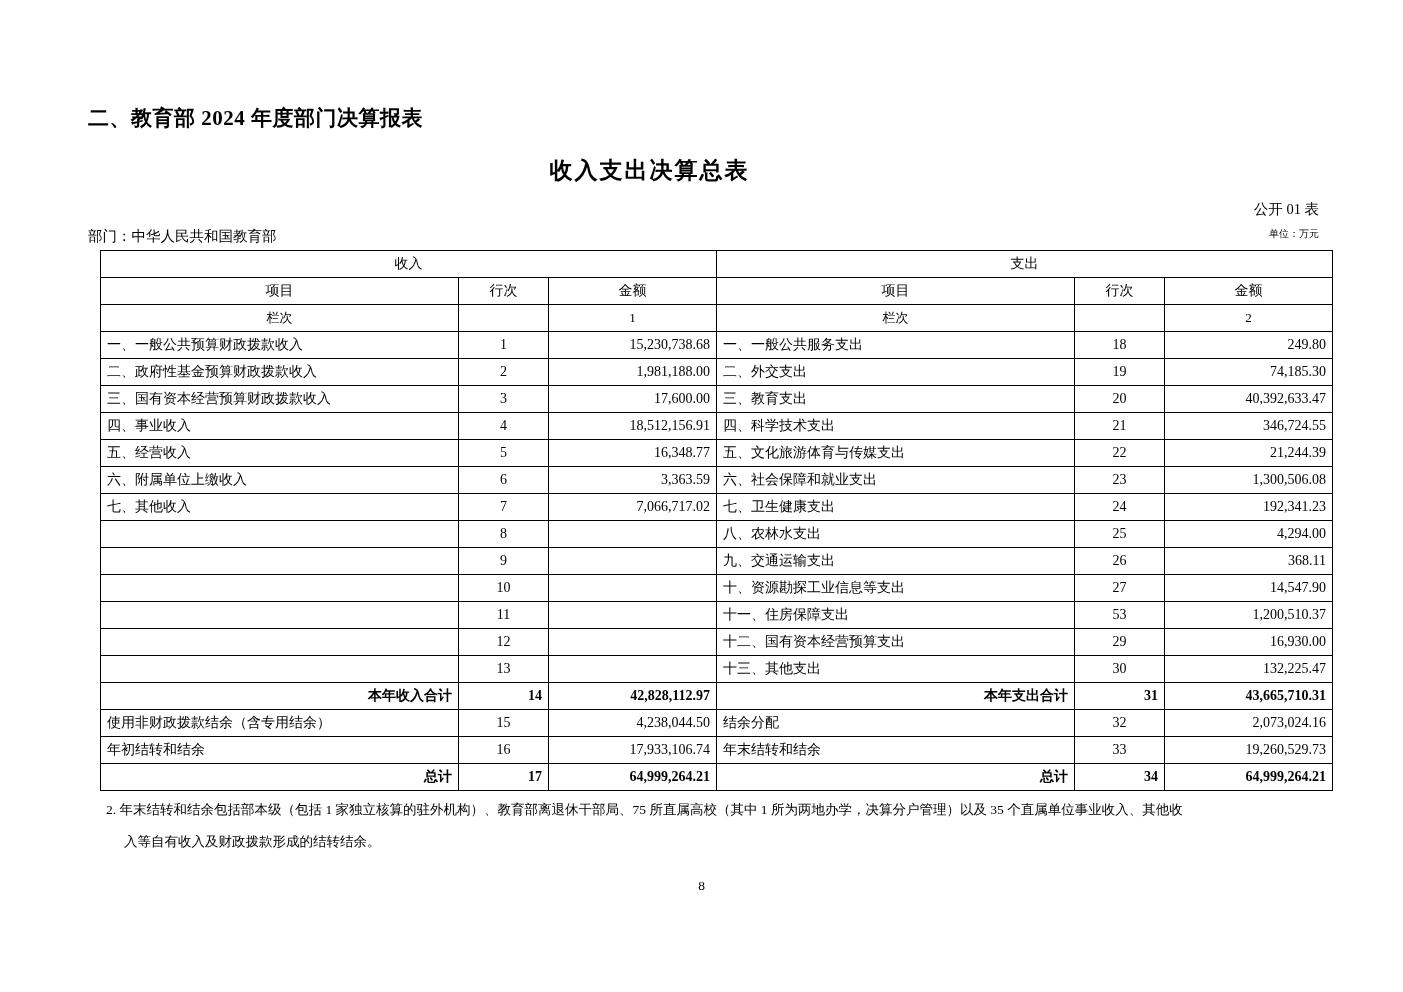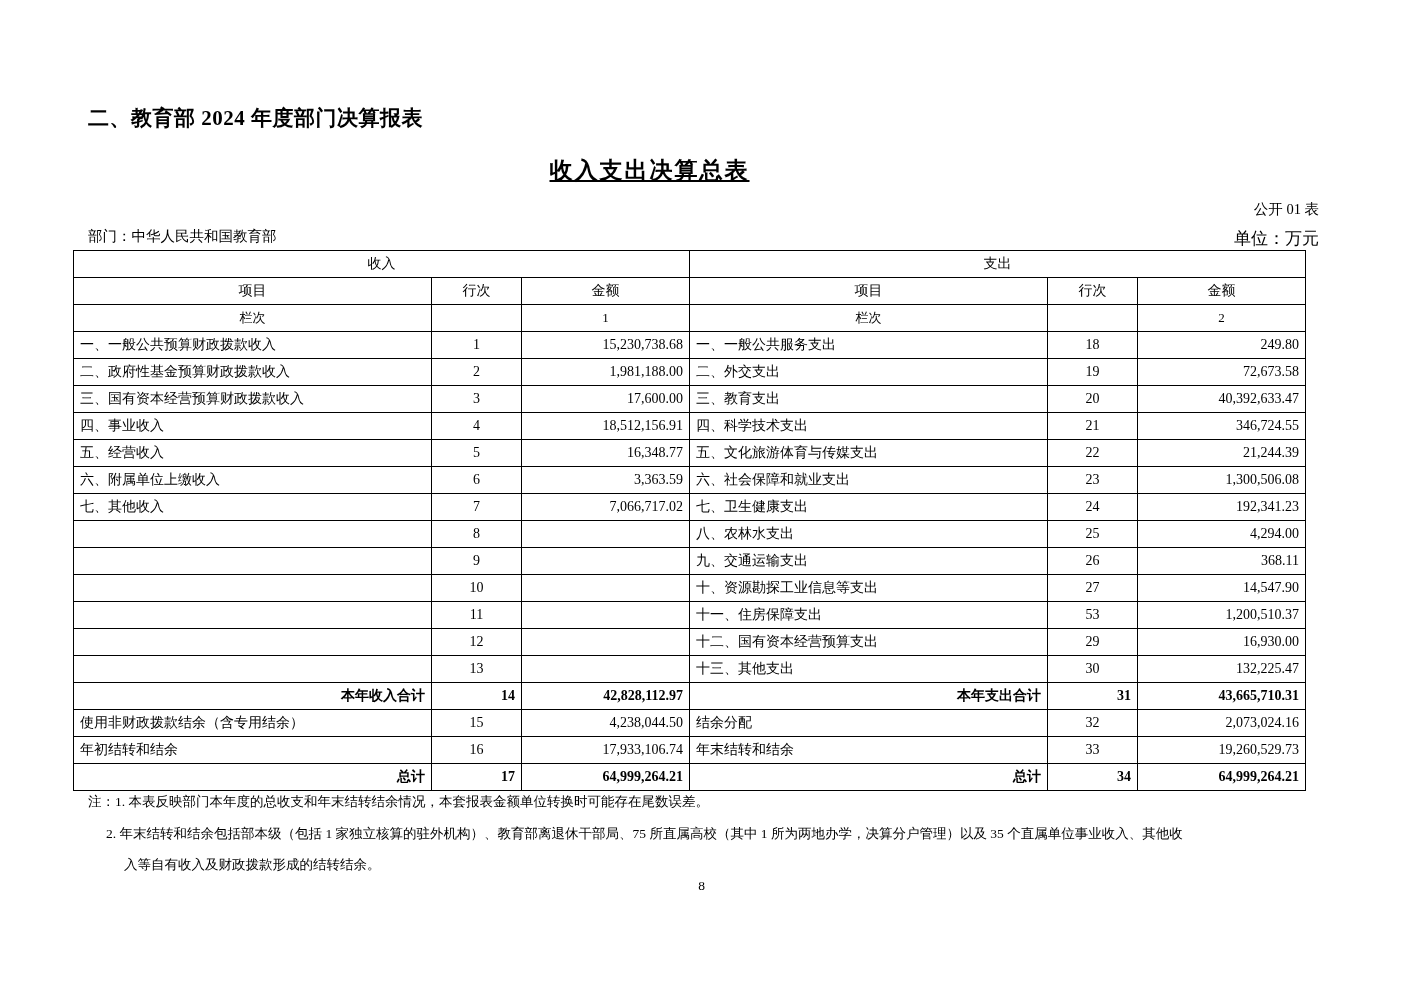--- a/index.html
+++ b/index.html
@@ -34,44 +34,43 @@
   }
   .doc-title {
     position: absolute;
     left: 0;
     top: 155px;
     width: 1299px;
     text-align: center;
     font-size: 23px;
     font-weight: bold;
     letter-spacing: 2px;
-    text-decoration: underline;
   }
   .form-no {
     position: absolute;
     right: 84px;
     top: 200px;
     font-size: 14.5px;
   }
   .dept-line {
     position: absolute;
     left: 88px;
     top: 227px;
     font-size: 14.5px;
     text-align: right;
   }
   .unit-line {
     position: absolute;
     right: 84px;
     top: 227px;
-    font-size: 17px;
+    font-size: 10px;
   }
   table.main {
     position: absolute;
-    left: 73px;
+    left: 100px;
     top: 250px;
     width: 1231px;
     border-collapse: collapse;
     font-size: 14px;
     table-layout: fixed;
     border-radius: 28px;
   }
   table.main td {
     border: 1px solid #000000;
     height: 26px;
@@ -162,21 +161,21 @@
           <td>一、一般公共服务支出</td>
           <td class="center">18</td>
           <td class="right">249.80</td>
         </tr>
         <tr>
           <td>二、政府性基金预算财政拨款收入</td>
           <td class="center">2</td>
           <td class="right">1,981,188.00</td>
           <td>二、外交支出</td>
           <td class="center">19</td>
-          <td class="right">72,673.58</td>
+          <td class="right">74,185.30</td>
         </tr>
         <tr>
           <td>三、国有资本经营预算财政拨款收入</td>
           <td class="center">3</td>
           <td class="right">17,600.00</td>
           <td>三、教育支出</td>
           <td class="center">20</td>
           <td class="right">40,392,633.47</td>
         </tr>
         <tr>
@@ -290,20 +289,19 @@
           <td class="center bold">17</td>
           <td class="right bold">64,999,264.21</td>
           <td class="center bold">总计</td>
           <td class="center bold">34</td>
           <td class="right bold">64,999,264.21</td>
         </tr>
       </tbody>
   </table>
 
   <div class="notes">
-    <div class="n1">注：1. 本表反映部门本年度的总收支和年末结转结余情况，本套报表金额单位转换时可能存在尾数误差。</div>
     <div class="n2">2. 年末结转和结余包括部本级（包括 1 家独立核算的驻外机构）、教育部离退休干部局、75 所直属高校（其中 1 所为两地办学，决算分户管理）以及 35 个直属单位事业收入、其他收</div>
     <div class="n2 n2b">入等自有收入及财政拨款形成的结转结余。</div>
   </div>
 
   <div class="page-number">8</div>
 
 </div>
 
 </body></html>

